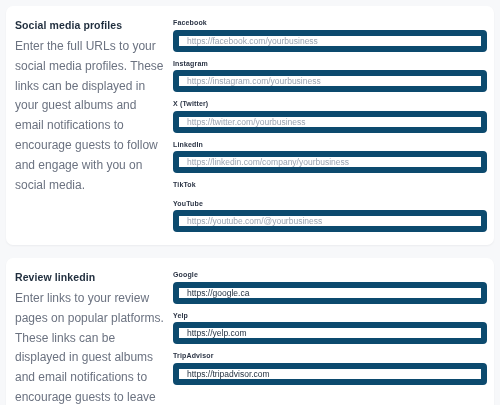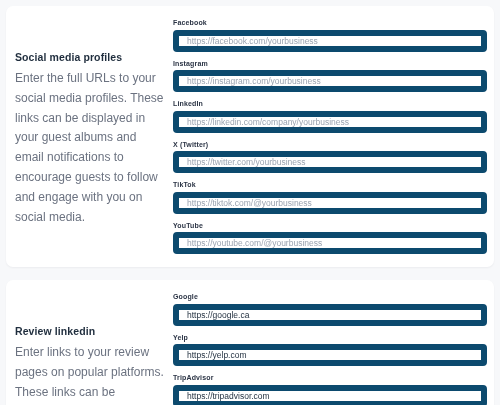--- a/index.html
+++ b/index.html
@@ -33,21 +33,20 @@
     display: flex;
     align-items: flex-start;
     padding: 13px 7px 13px 9px;
   }
 
   .card-info {
     width: 158px;
     flex: 0 0 158px;
     padding-right: 8px;
     box-sizing: border-box;
-    margin-top: 32px;
   }
 
   .card-title {
     font-size: 10.5px;
     font-weight: bold;
     color: #1f2d3d;
     margin: 0 0 6px 0;
     letter-spacing: 0.1px;
   }
 
@@ -115,32 +114,31 @@
         <label class="field-label">Facebook</label>
         <input class="field-input" type="text" placeholder="https://facebook.com/yourbusiness" style="">
       </div>
 
       <div class="field">
         <label class="field-label">Instagram</label>
         <input class="field-input" type="text" placeholder="https://instagram.com/yourbusiness" style="">
       </div>
 
       <div class="field">
+        <label class="field-label">X (Twitter)</label>
+        <input class="field-input" type="text" placeholder="https://twitter.com/yourbusiness" style="">
+      </div>
+
+      <div class="field">
         <label class="field-label">LinkedIn</label>
         <input class="field-input" type="text" placeholder="https://linkedin.com/company/yourbusiness" style="">
       </div>
 
       <div class="field">
-        <label class="field-label">X (Twitter)</label>
-        <input class="field-input" type="text" placeholder="https://twitter.com/yourbusiness" style="">
-      </div>
-
-      <div class="field">
         <label class="field-label">TikTok</label>
-        <input class="field-input" type="text" placeholder="https://tiktok.com/@yourbusiness" style="">
       </div>
 
       <div class="field">
         <label class="field-label">YouTube</label>
         <input class="field-input" type="text" placeholder="https://youtube.com/@yourbusiness" style="">
       </div>
 
     </div>
   </div>
 

